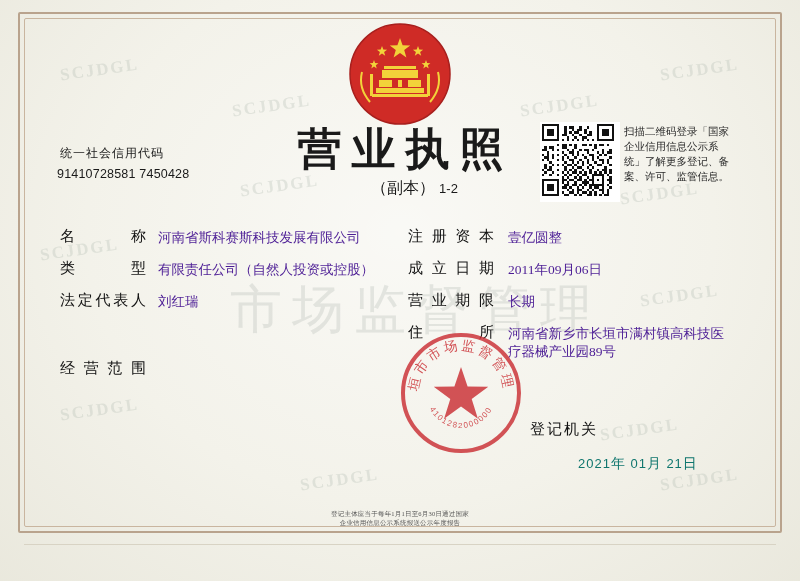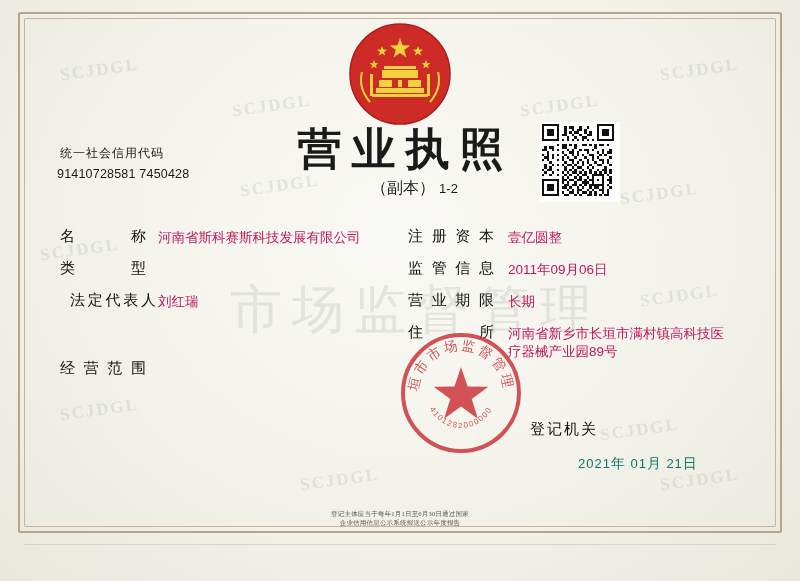--- a/index.html
+++ b/index.html
@@ -160,23 +160,23 @@
   .field-label {
     position: absolute;
     font-family: "Liberation Serif", serif;
     font-size: 15px;
     color: #111;
     letter-spacing: 0px;
     white-space: nowrap;
   }
   .field-value {
     position: absolute;
-    font-family: Liberation Sans, sans-serif;
+    font-family: Liberation Serif, serif;
     font-size: 13.5px;
-    color: #be185d;
+    color: #4c1d95;
     white-space: nowrap;
   }
   .field-value.multi {
     white-space: normal;
     line-height: 18px;
   }
 
   .label-spread-4 {
     display: inline-block;
     width: 86px;
@@ -539,46 +539,48 @@
         <rect x="24" y="27" width="1" height="1"></rect>
         <rect x="9" y="28" width="2" height="1"></rect>
           <rect x="13" y="28" width="1" height="1"></rect>
         <rect x="15" y="28" width="1" height="1"></rect>
           <rect x="18" y="28" width="2" height="1"></rect>
         <rect x="23" y="28" width="1" height="1"></rect>
           <rect x="25" y="28" width="2" height="1"></rect>
       </g>
     </svg>
   </div>
+  <div class="qr-note">扫描二维码登录「国家企业信用信息公示系统」了解更多登记、备案、许可、监管信息。</div>
 
   <div class="field-label" style="left:60px; top:227px;">
     <span class="label-spread-4">名　　称</span>
   </div>
   <div class="field-value" style="left:158px; top:229px;">河南省斯科赛斯科技发展有限公司</div>
 
   <div class="field-label" style="left:60px; top:259px;">
     <span class="label-spread-4">类　　型</span>
   </div>
-
-  <div class="field-label" style="left:60px; top:291px;margin-left:10px;">
+  <div class="field-value" style="left:158px; top:261px;">有限责任公司（自然人投资或控股）</div>
+
+  <div class="field-label" style="left:60px; top:291px;">
     <span class="label-spread-5">法定代表人</span>
   </div>
   <div class="field-value" style="left:158px; top:293px;">刘红瑞</div>
 
   <div class="field-label" style="left:60px; top:323px;margin-top:36px;">
     <span class="label-spread-4">经营范围</span>
   </div>
 
   <div class="field-label" style="left:408px; top:227px;">
     <span class="label-spread-4">注册资本</span>
   </div>
   <div class="field-value" style="left:508px; top:229px;">壹亿圆整</div>
 
   <div class="field-label" style="left:408px; top:259px;">
-    <span class="label-spread-4">监管信息</span>
+    <span class="label-spread-4">成立日期</span>
   </div>
   <div class="field-value" style="left:508px; top:261px;">2011年09月06日</div>
 
   <div class="field-label" style="left:408px; top:291px;">
     <span class="label-spread-4">营业期限</span>
   </div>
   <div class="field-value" style="left:508px; top:293px;">长期</div>
 
   <div class="field-label" style="left:408px; top:323px;">
     <span class="label-spread-4">住　　所</span>

